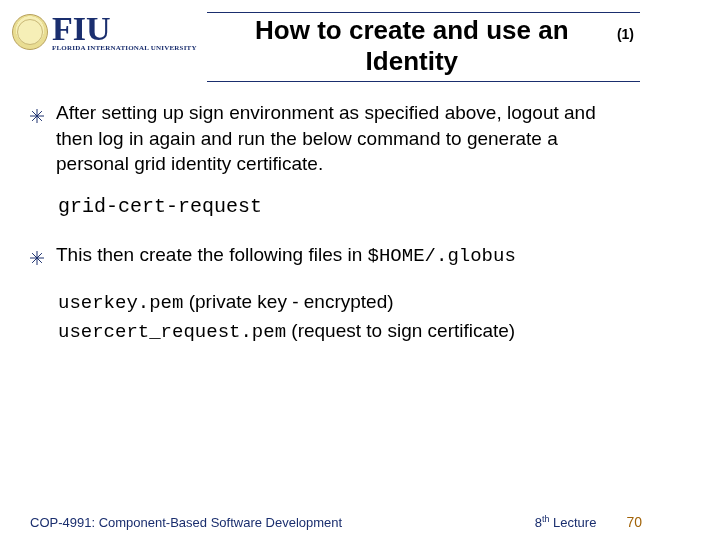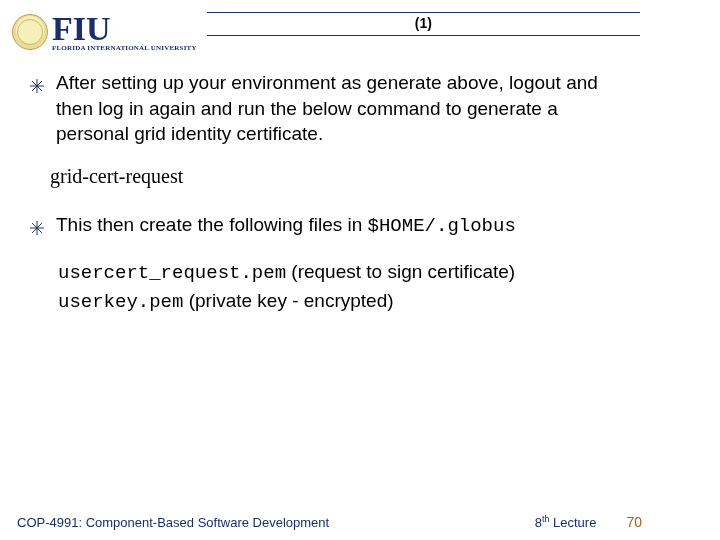--- a/index.html
+++ b/index.html
@@ -11,63 +11,64 @@
   .seal::after { content: ""; position: absolute; inset: 4px; border: 1px solid #c9b877; border-radius: 50%; }
   .fiu { font-family: "Times New Roman", serif; font-weight: bold; font-size: 34px; color: #1a2e6e; line-height: 1; display: flex; flex-direction: column; }
   .fiu-sub { font-size: 7px; font-weight: bold; letter-spacing: 0.2px; color: #1a2e6e; line-height: 1; margin-top: -1px; white-space: nowrap; }
   .title-wrap { flex: 1; border-top: 1px solid #1a2e6e; border-bottom: 1px solid #1a2e6e; margin-left: 10px; padding: 2px 6px 4px 6px; display: flex; align-items: baseline; justify-content: center; gap: 6px; }
   .title { font-size: 26px; font-weight: bold; text-align: center; }
   .title-sub { font-size: 14px; font-weight: bold; }
   .body { padding: 18px 24px 0 24px; font-size: 19px; line-height: 1.35; }
   .bullet { display: flex; gap: 12px; margin-bottom: 16px; }
   .bullet-icon { flex: 0 0 14px; margin-top: 4px; color: #1a2e6e; }
   .bullet-content { flex: 1; }
-  .code-block { font-family: Liberation Serif, serif; font-size: 20px; margin: 8px 0 22px 20px; }
+  .code-block { font-family: Liberation Mono, monospace; font-size: 20px; margin: 8px 0 22px 28px; }
   .inline-code { font-family: "Courier New", monospace; text-align: right; }
   .files { margin: 14px 0 0 28px; font-size: 19px; line-height: 1.5; }
   .file-row > span:first-child { font-family: "Courier New", monospace; }
-  .footer { position: absolute; bottom: 10px; left: 3px; right: 0; display: flex; align-items: baseline; padding: 0 14px 0 14px; font-size: 13px; color: #1a2e6e; }
+  .footer { position: absolute; bottom: 10px; left: 16px; right: 0; display: flex; align-items: baseline; padding: 0 14px 0 14px; font-size: 13px; color: #1a2e6e; }
   .footer .course { flex: 1; }
   .footer .lecture { margin-right: 30px; }
   .footer .lecture sup { font-size: 9px; }
   .footer .pagenum { color: #a16207; font-size: 14px; }
   svg.burst { width: 14px; height: 14px; }
 </style>
 </head>
 <body>
 
 <div class="slide">
 
   <div class="header">
     <div class="logo-box">
       <div class="seal"></div>
       <div class="fiu">
         <span>FIU</span>
         <span class="fiu-sub">FLORIDA INTERNATIONAL UNIVERSITY</span>
       </div>
     </div>
     <div class="title-wrap">
+      <span class="title">How to create and use an Identity</span>
       <span class="title-sub">(1)</span>
     </div>
   </div>
 
   <div class="body">
 
     <div class="bullet">
       <span class="bullet-icon">
         <svg class="burst" viewBox="0 0 20 20">
             <g stroke="#1a2e6e" stroke-width="1.4">
               <line x1="10" y1="0" x2="10" y2="20"></line>
               <line x1="0" y1="10" x2="20" y2="10"></line>
               <line x1="3" y1="3" x2="17" y2="17"></line>
               <line x1="17" y1="3" x2="3" y2="17"></line>
             </g>
           </svg>
       </span>
-      <div class="bullet-content">After setting up your environment as generate above, logout and then log in again and run the below command to generate a personal grid identity certificate.</div>
+      <div class="bullet-content">After setting up sign environment as specified above, logout and then log in again and run the below command to generate a personal grid identity certificate.</div>
     </div>
 
     <div class="code-block">grid-cert-request</div>
 
     <div class="bullet">
       <span class="bullet-icon">
         <svg class="burst" viewBox="0 0 20 20">
             <g stroke="#1a2e6e" stroke-width="1.4">
               <line x1="10" y1="0" x2="10" y2="20"></line>
               <line x1="0" y1="10" x2="20" y2="10"></line>
@@ -75,22 +76,22 @@
               <line x1="17" y1="3" x2="3" y2="17"></line>
             </g>
           </svg>
       </span>
       <div class="bullet-content">
         <span>This then create the following files in </span><span class="inline-code">$HOME/.globus</span>
       </div>
     </div>
 
     <div class="files">
+      <div class="file-row"><span>userkey.pem</span><span> (private key - encrypted)</span></div>
       <div class="file-row"><span>usercert_request.pem</span><span> (request to sign certificate)</span></div>
-      <div class="file-row"><span>userkey.pem</span><span> (private key - encrypted)</span></div>
     </div>
 
   </div>
 
   <div class="footer">
     <span class="course">COP-4991: Component-Based Software Development</span>
     <span class="lecture">
       <span>8</span><sup>th</sup><span> Lecture</span>
     </span>
     <span class="pagenum">70</span>

